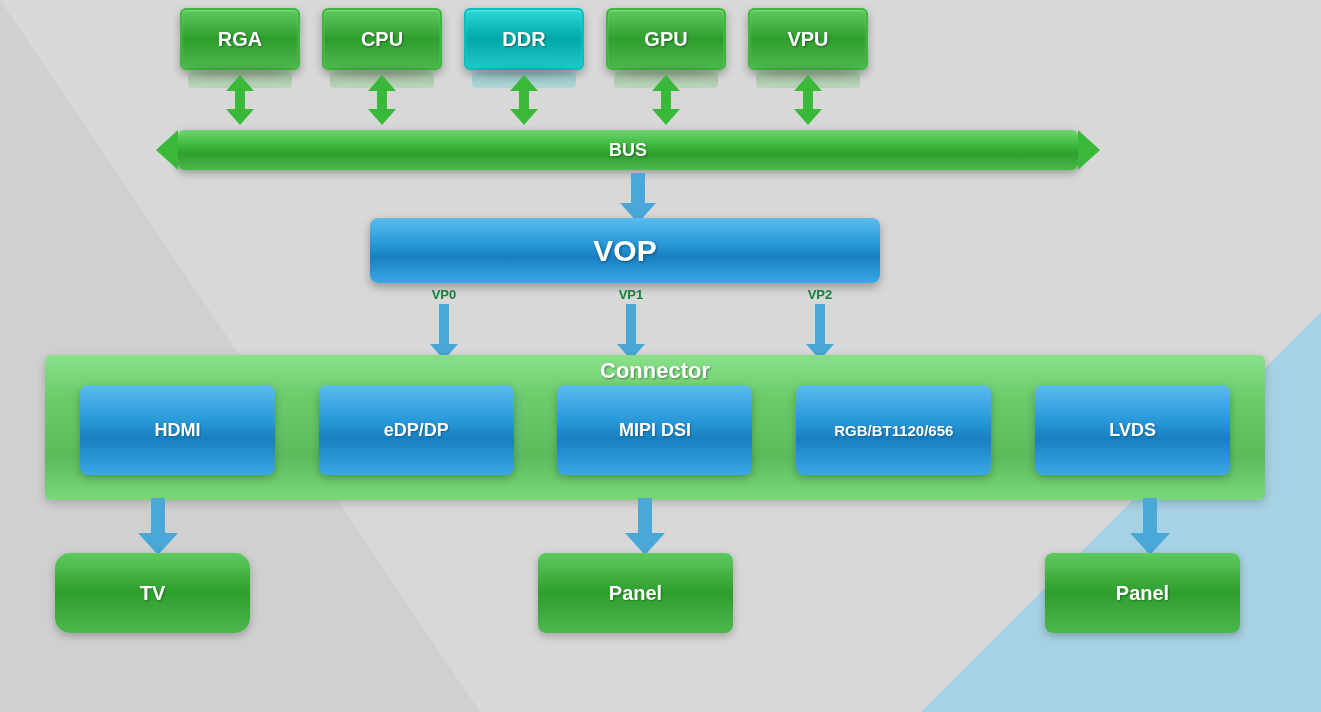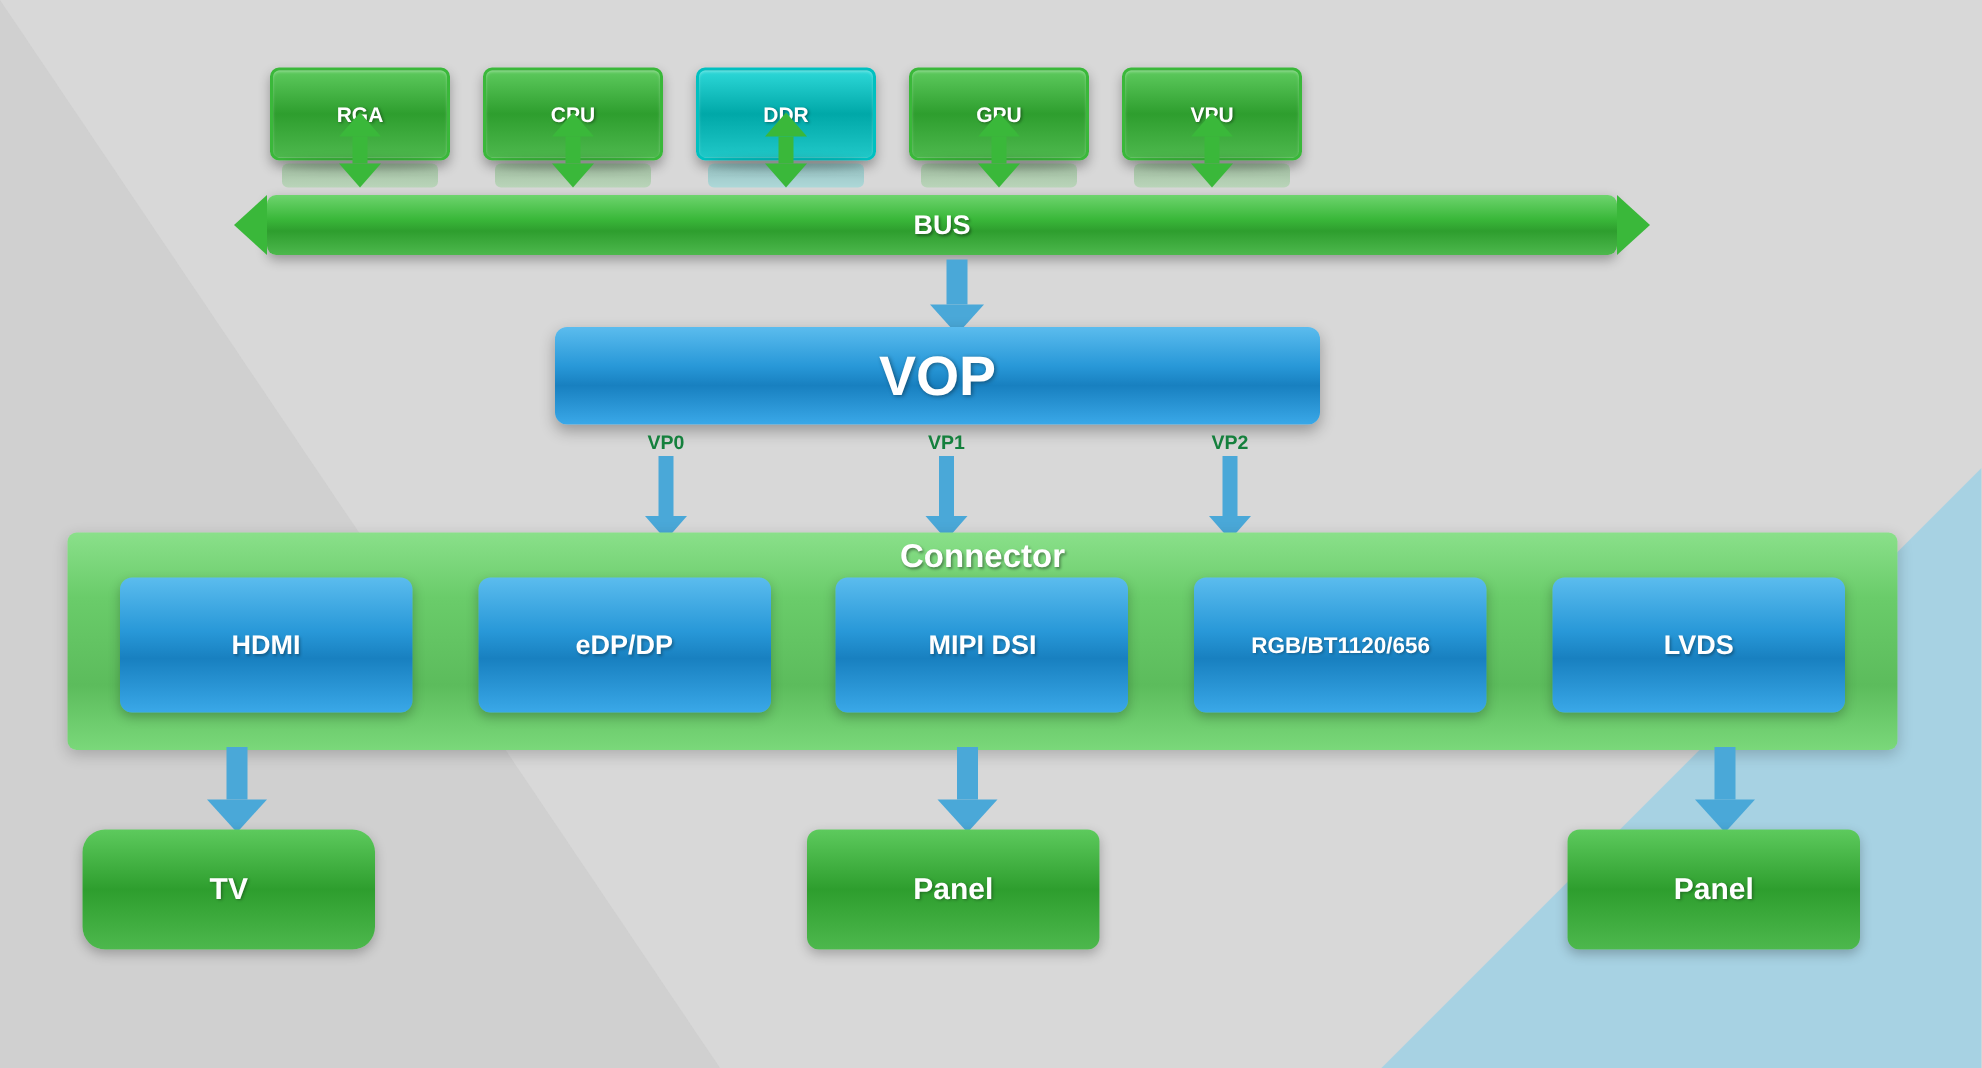--- a/index.html
+++ b/index.html
@@ -52,27 +52,26 @@
     }
 
     .chip {
       display: flex;
       flex-direction: column;
       align-items: center;
       justify-content: center;
       width: 120px;
       height: 62px;
       border-radius: 6px;
-      font-size: 14px;
+      font-size: 20px;
       font-weight: bold;
       color: white;
       text-shadow: 1px 1px 2px rgba(0,0,0,0.4);
       position: relative;
       cursor: default;
-      margin-top: 37px;
     }
 
     .chip-green {
       background: linear-gradient(180deg, #5dca5d 0%, #2e9e2e 50%, #4db84d 100%);
       border: 2px solid #3ab83a;
       box-shadow: 0 4px 8px rgba(0,0,0,0.3), inset 0 1px 2px rgba(255,255,255,0.3);
     }
 
     .chip-green::after {
       content: '';
@@ -230,21 +229,21 @@
       position: absolute;
       top: 218px;
       left: 370px;
       width: 510px;
       height: 65px;
       background: linear-gradient(180deg, #5bbcee 0%, #2898d8 40%, #1880c0 60%, #3aa8e8 100%);
       border-radius: 8px;
       display: flex;
       align-items: center;
       justify-content: center;
-      font-size: 37px;
+      font-size: 30px;
       font-weight: bold;
       color: white;
       text-shadow: 1px 1px 3px rgba(0,0,0,0.4);
       box-shadow: 0 4px 10px rgba(0,0,0,0.3);
     }
 
     .vp-label {
       font-size: 13px;
       color: #15803d;
       margin-bottom: 2px;

